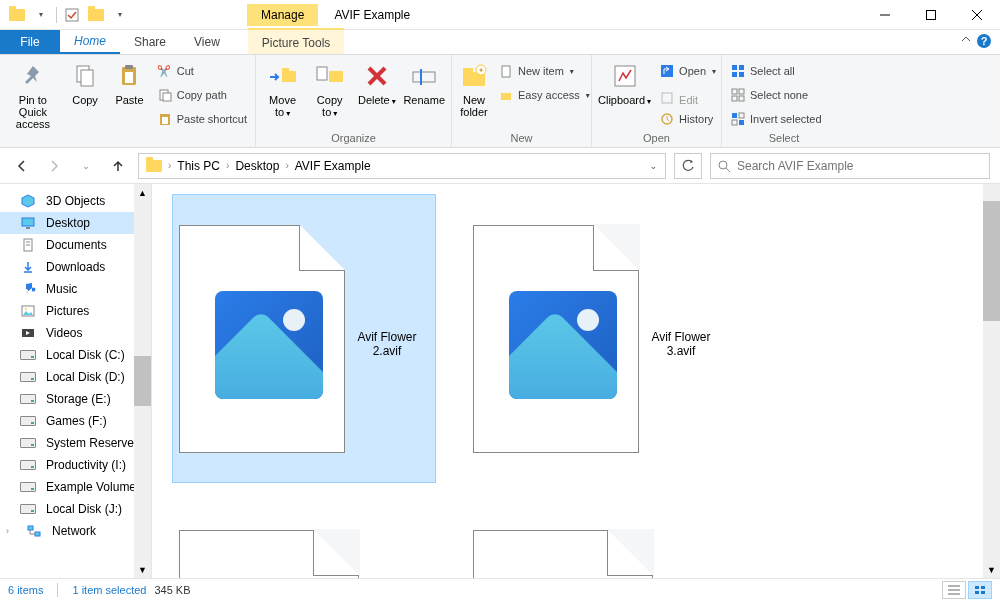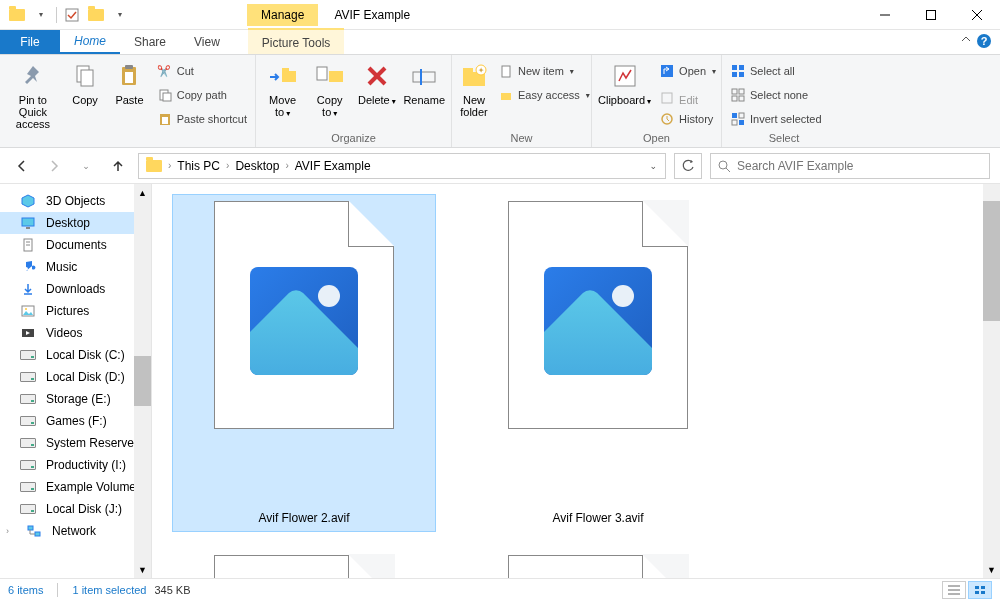--- a/index.html
+++ b/index.html
@@ -59,21 +59,21 @@
 .navitem { display: flex; align-items: center; gap: 10px; padding: 3px 6px 3px 20px; font-size: 12px; white-space: nowrap; overflow: hidden; }
 .navitem.selected { background: #cde8ff; }
 .nav-icon { width: 16px; height: 16px; flex-shrink: 0; display: flex; align-items: center; justify-content: center; }
 
 .content { flex: 1; position: relative; overflow: hidden; }
 .content-scrollbar { position: absolute; right: 0; top: 0; bottom: 0; width: 17px; background: #f0f0f0; }
 .content-thumb { position: absolute; top: 17px; width: 17px; height: 120px; background: #c1c1c1; right: 0; }
 .content-scroll-up { position: absolute; top: 0; right: 0; width: 17px; height: 17px; display: flex; align-items: center; justify-content: center; font-size: 9px; background: #f0f0f0; }
 .content-scroll-down { position: absolute; bottom: 0; right: 0; width: 17px; height: 17px; display: flex; align-items: center; justify-content: center; font-size: 9px; background: #f0f0f0; }
 .file-grid { display: flex; flex-wrap: wrap; gap: 16px 30px; padding: 10px 20px; }
-.file-item { width: 264px; height: 338px; display: flex; flex-direction: column; align-items: center; justify-content: space-between; padding: 6px; border: 1px solid transparent; }
+.file-item { width: 264px; height: 289px; display: flex; align-items: center; justify-content: flex-start; padding: 6px; border: 1px solid transparent; }
 .file-item.selected { background: #cde8ff; border: 1px solid #99d1ff; }
 .file-thumb { width: 180px; height: 228px; position: relative; }
 .file-thumb-page { position: absolute; inset: 0; background: #fff; border: 1px solid #888; }
 .file-thumb-fold { position: absolute; top: 0; right: 0; width: 46px; height: 46px; background: #fff; border-left: 1px solid #888; border-bottom: 1px solid #888; }
 .file-thumb-fold::before { content: ""; position: absolute; top: -1px; right: -1px; width: 0; height: 0; border-top: 47px solid #f5f6f7; border-left: 47px solid transparent; }
 .file-item.selected .file-thumb-fold::before { border-top-color: #cde8ff; }
 .file-thumb-img { position: absolute; top: 66px; left: 36px; width: 108px; height: 108px; border-radius: 8px; background: linear-gradient(135deg, #2b7de9 0%, #1e5fc0 100%); overflow: hidden; }
 .file-thumb-img::before { content: ""; position: absolute; width: 140px; height: 140px; background: linear-gradient(135deg, #5cc9e8, #2e8bd8); transform: rotate(45deg); top: 48px; left: -24px; border-radius: 10px; }
 .file-thumb-img::after { content: ""; position: absolute; width: 22px; height: 22px; background: #e8f0f8; border-radius: 50%; top: 18px; right: 18px; }
 .file-name { font-size: 12px; margin-top: 10px; text-align: center; }
@@ -449,33 +449,33 @@
               <rect x="4" y="2" width="8" height="12" fill="#fff" stroke="#888"></rect>
               <line x1="6" y1="5" x2="10" y2="5" stroke="#888"></line>
               <line x1="6" y1="8" x2="10" y2="8" stroke="#888"></line>
             </svg>
           </div>
           <span>Documents</span>
         </div>
         <div class="navitem">
           <div class="nav-icon">
             <svg width="16" height="16">
-              <path d="M6 12 A2 2 0 1 0 6 8 L6 3 L12 2 L12 10 A2 2 0 1 0 12 7" fill="#2b7de9"></path>
-            </svg>
-          </div>
-          <span>Music</span>
-        </div>
-        <div class="navitem">
-          <div class="nav-icon">
-            <svg width="16" height="16">
               <path d="M8 3 L8 10 M5 8 L8 11 L11 8" stroke="#2b7de9" fill="none" stroke-width="1.5"></path>
               <line x1="4" y1="13" x2="12" y2="13" stroke="#2b7de9" stroke-width="1.5"></line>
             </svg>
           </div>
           <span>Downloads</span>
+        </div>
+        <div class="navitem">
+          <div class="nav-icon">
+            <svg width="16" height="16">
+              <path d="M6 12 A2 2 0 1 0 6 8 L6 3 L12 2 L12 10 A2 2 0 1 0 12 7" fill="#2b7de9"></path>
+            </svg>
+          </div>
+          <span>Music</span>
         </div>
         <div class="navitem">
           <div class="nav-icon">
             <svg width="16" height="16">
               <rect x="2" y="3" width="12" height="10" fill="#fff" stroke="#888"></rect>
               <circle cx="6" cy="6" r="1" fill="#ffc83d"></circle>
               <path d="M3 12 L6 8 L9 11 L11 9 L13 12 Z" fill="#5cc9e8"></path>
             </svg>
           </div>
           <span>Pictures</span>

